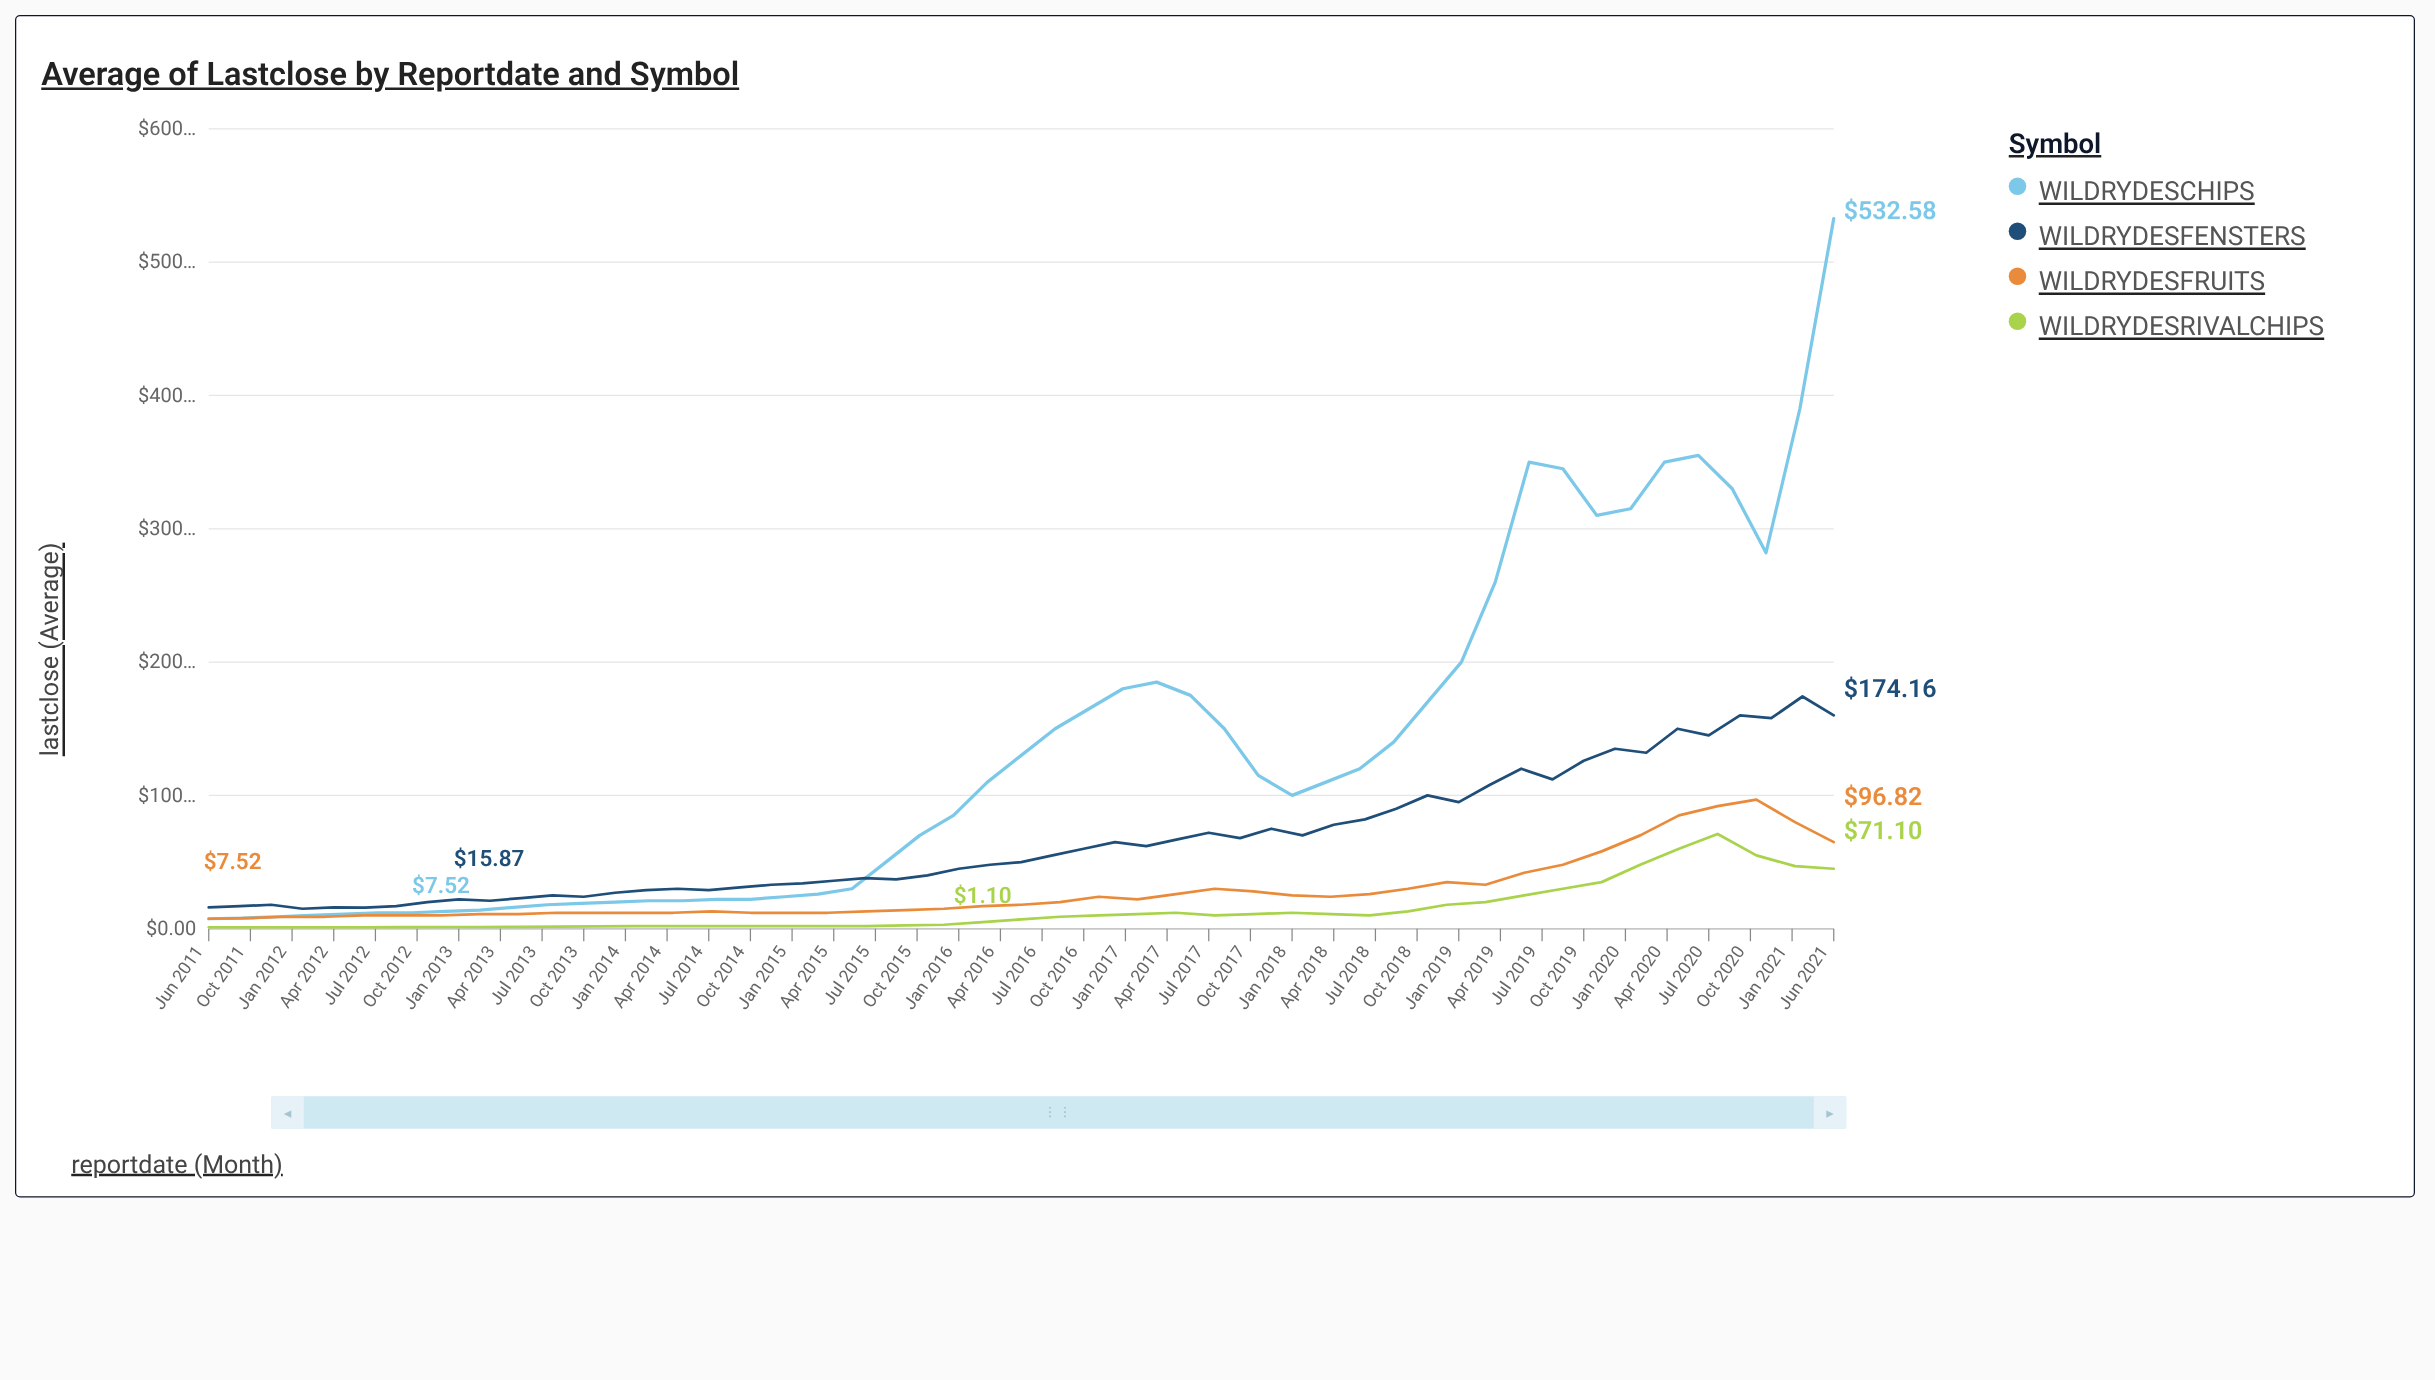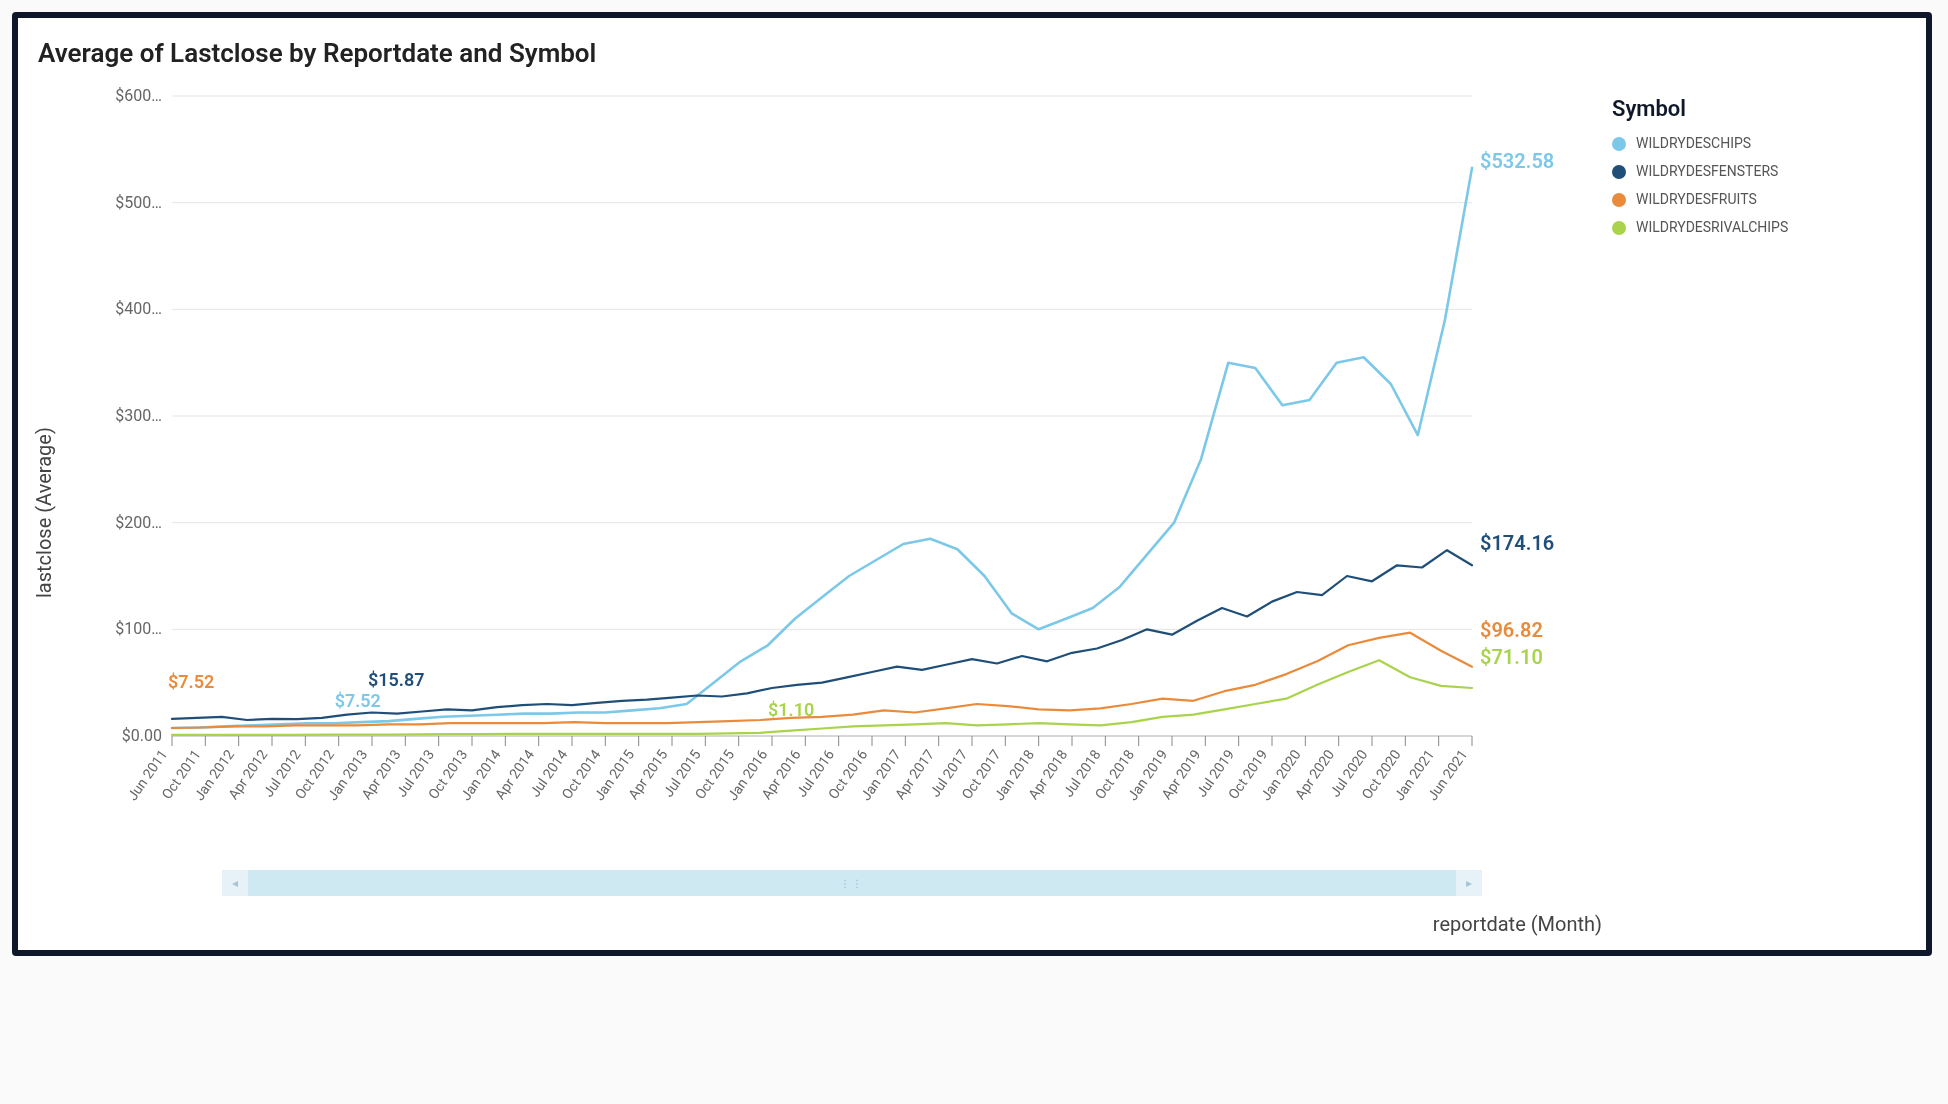--- a/index.html
+++ b/index.html
@@ -3,27 +3,28 @@
 <meta charset="utf-8">
 <style>
   html, body {
     margin: 0;
     padding: 0;
     background: #fafafa;
     font-family: -apple-system, BlinkMacSystemFont, "Segoe UI", Roboto, "Helvetica Neue", Arial, sans-serif;
     color: #222;
   }
   .card {
-    border: 6px solid #0f172a;
+    border: 1px solid #0f172a;
     border-radius: 4px;
     background: #fff;
     margin: 12px;
-    padding: 4px 0 0 0;
+    padding: 16px 0 0 0;
     width: 1920px;
     box-sizing: border-box;
+    text-decoration: underline;
   }
   .card-title {
     font-size: 26px;
     font-weight: 600;
     padding: 16px 20px 8px 20px;
     color: #222;
   }
   .chart-row {
     display: flex;
     flex-direction: row;
@@ -47,45 +48,45 @@
   }
   .plot-and-x {
     display: flex;
     flex-direction: column;
     align-items: stretch;
   }
   svg.plot {
     display: block;
   }
   .x-axis-title {
-    text-align: right;
+    text-align: left;
     font-size: 20px;
     color: #444;
     padding: 6px 0 14px 0;
   }
   .legend {
     padding: 20px 0 0 10px;
     font-size: 18px;
     color: #444;
     width: 280px;
     flex-shrink: 0;
   }
   .legend-title {
     font-size: 22px;
     font-weight: 600;
     color: #0f172a;
     margin-bottom: 14px;
   }
   .legend-item {
     display: flex;
-    align-items: flex-end;
+    align-items: flex-start;
     gap: 10px;
     margin-bottom: 12px;
     cursor: pointer;
-    font-size: 14px;
+    font-size: 21px;
     color: #555;
   }
   .legend-swatch {
     width: 14px; height: 14px; border-radius: 50%;
     flex-shrink: 0;
   }
   .scroll-area {
     padding: 4px 120px 10px 160px;
   }
   .scroll-track {

